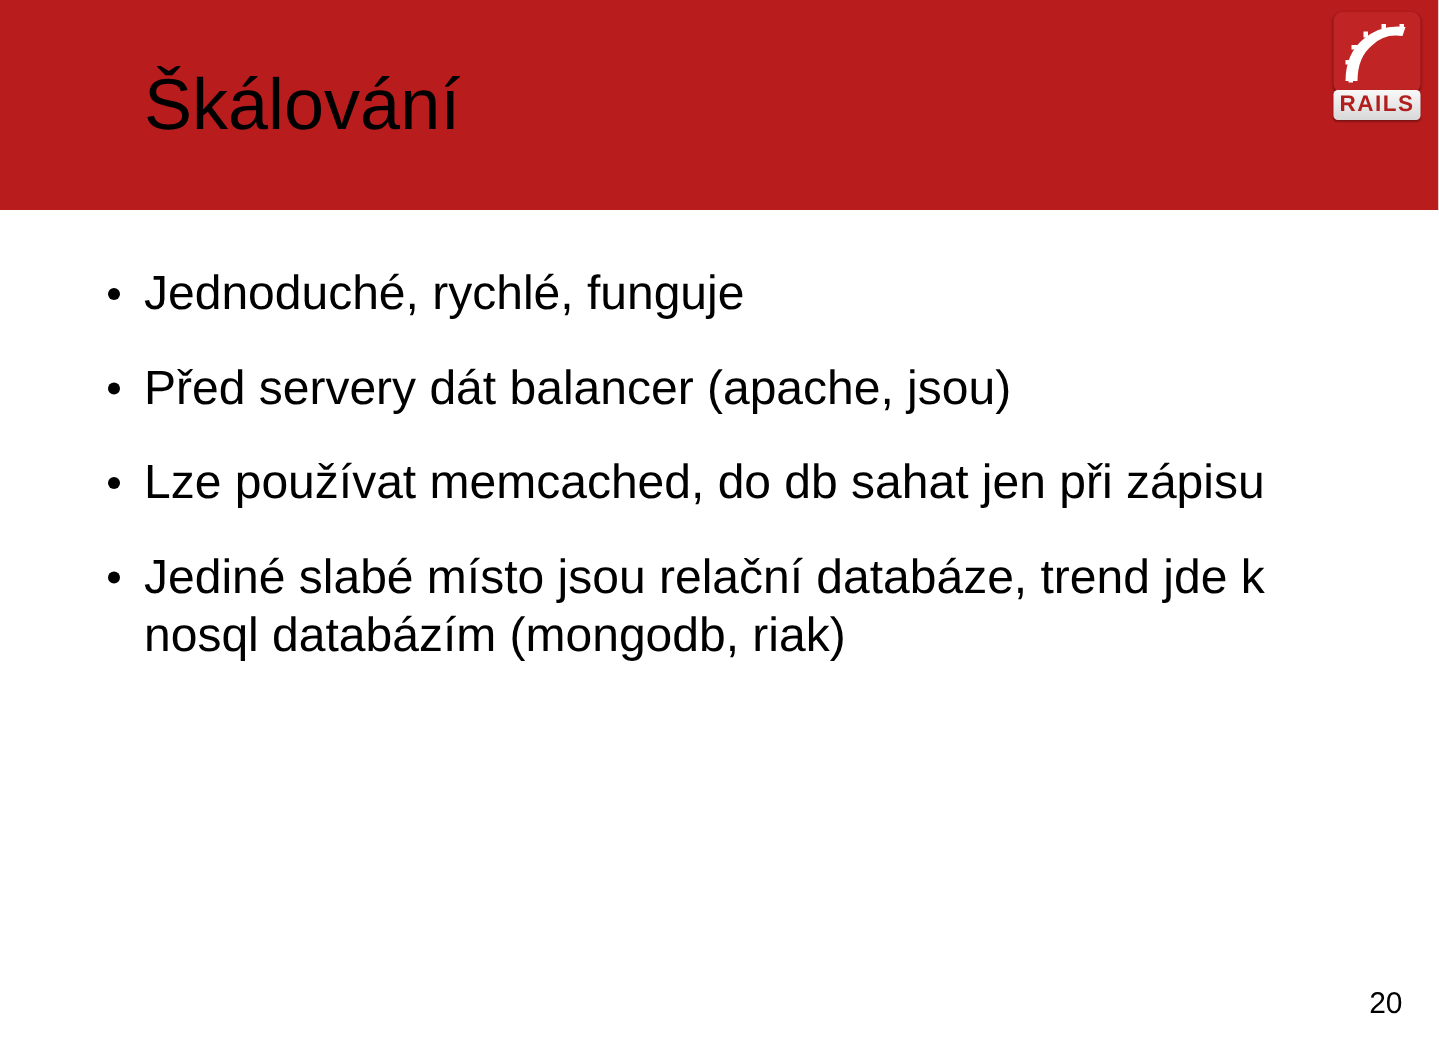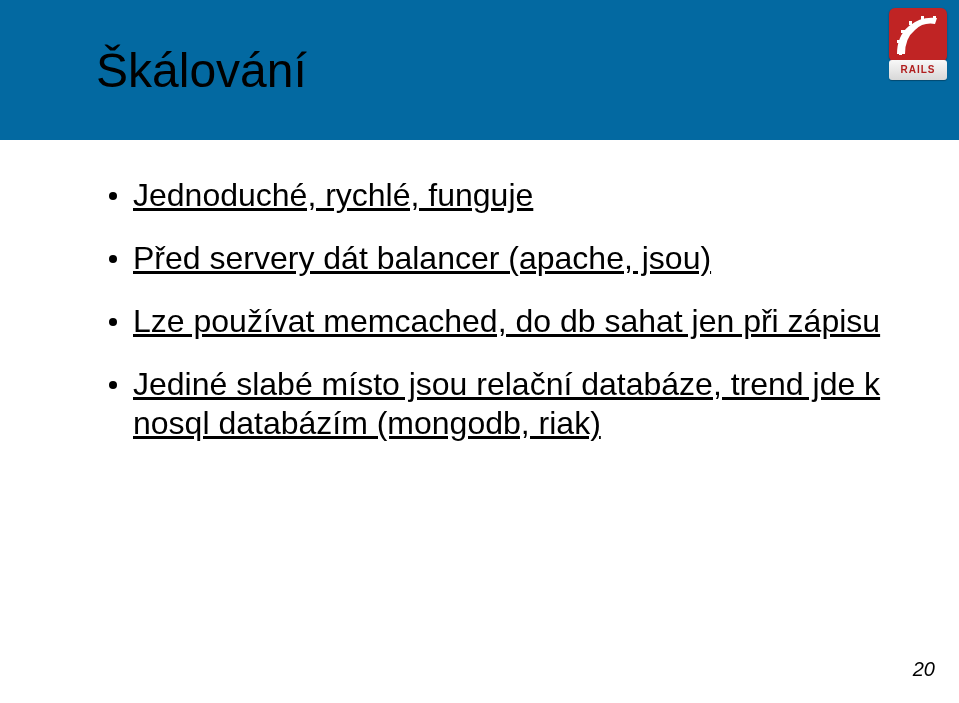--- a/index.html
+++ b/index.html
@@ -7,21 +7,21 @@
     width: 959px;
     height: 703px;
     background: #ffffff;
     font-family: Arial, Helvetica, sans-serif;
     position: relative;
     overflow: hidden;
   }
   .title-bar {
     width: 100%;
     height: 140px;
-    background: #0369a1;
+    background: #b91c1c;
     display: flex;
     align-items: center;
     padding-left: 96px;
   }
   .title {
     font-size: 48px;
     color: #000;
     font-weight: 400;
   }
   .logo {
@@ -44,30 +44,29 @@
   .logo-label {
     position: absolute;
     bottom: -2px;
     left: 0;
     right: 0;
     height: 20px;
     background: linear-gradient(#f8f8f8, #d8d8d8);
     border-radius: 3px;
     box-shadow: 0 1px 1px rgba(0,0,0,0.3);
     text-align: center;
-    font-size: 10px;
+    font-size: 15px;
     font-weight: bold;
     letter-spacing: 1px;
     color: #b01e1e;
     line-height: 20px;
     font-family: Arial, sans-serif;
   }
   .content {
-    padding: 36px 68px 0 105px;
-    text-decoration: underline;
+    padding: 36px 68px 0 68px;
   }
   .content ul {
     list-style: none;
   }
   .content > ul > li {
     position: relative;
     padding-left: 28px;
     font-size: 32px;
     line-height: 1.22;
     color: #000;
@@ -82,21 +81,20 @@
     height: 8px;
     background: #000;
     border-radius: 50%;
   }
   .page-num {
     position: absolute;
     right: 24px;
     bottom: 22px;
     font-size: 20px;
     color: #000;
-    font-style: italic;
   }
 </style>
 </head>
 <body>
 
 <div class="title-bar">
   <h1 class="title">Škálování</h1>
 </div>
 
 <div class="logo">

